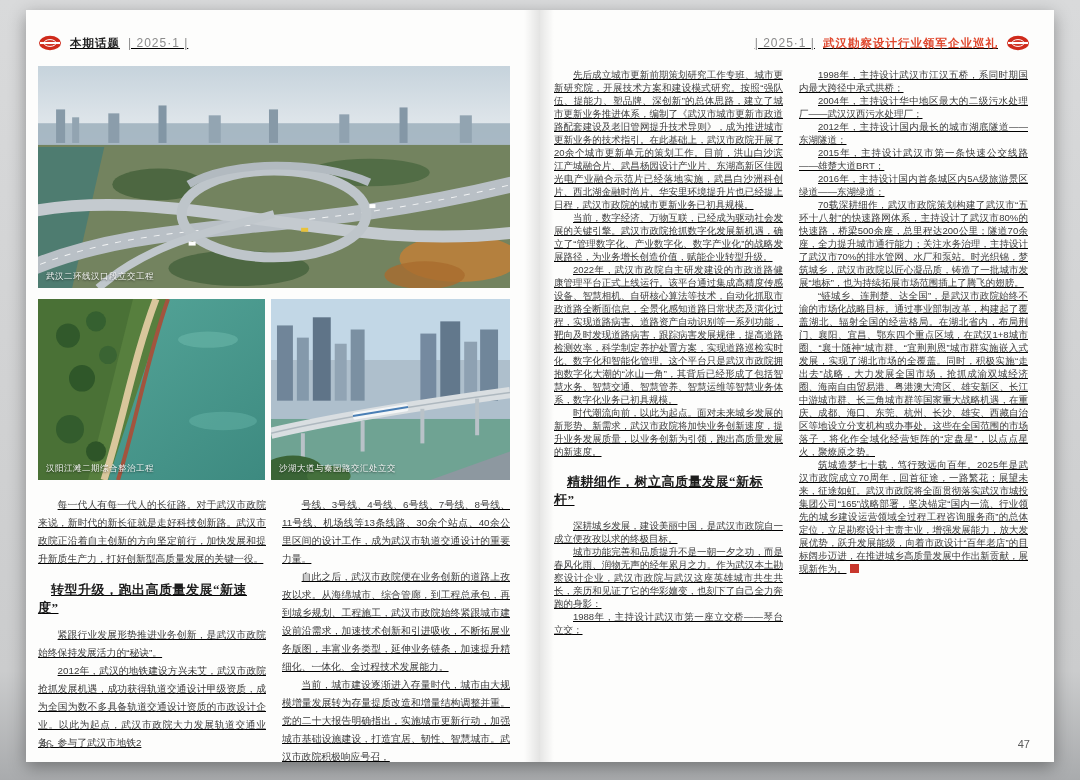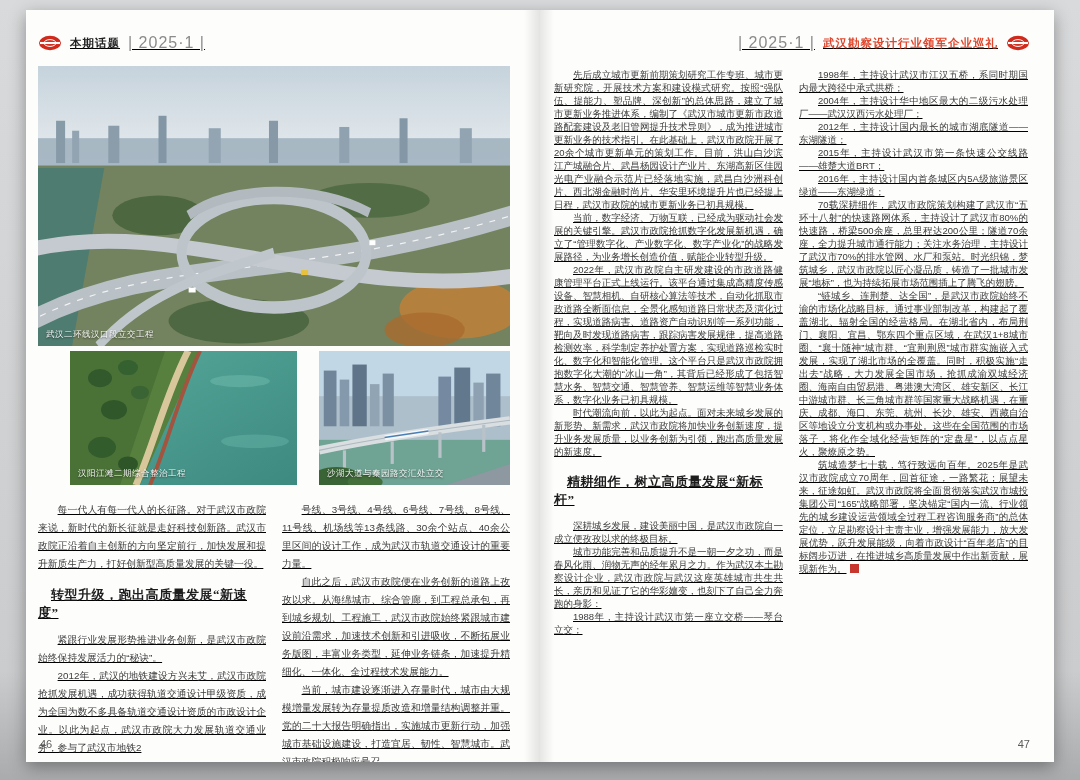--- a/index.html
+++ b/index.html
@@ -9,29 +9,29 @@
     box-shadow:0 5px 16px rgba(0,0,0,.35);text-decoration:underline;}
   .page{position:relative;width:514px;height:752px;background:#fdfdfc;overflow:hidden;}
   .page-left::after{content:"";position:absolute;top:0;right:0;width:16px;height:100%;
     background:linear-gradient(to right,rgba(0,0,0,0),rgba(0,0,0,.10));pointer-events:none;}
   .page-right::before{content:"";position:absolute;top:0;left:0;width:14px;height:100%;
     background:linear-gradient(to left,rgba(0,0,0,0),rgba(0,0,0,.09));pointer-events:none;}
   
   .phead{display:flex;align-items:center;gap:8px;height:22px;margin:22px 30px 12px 12px;}
   .phead .logo{width:24px;height:16px;flex:0 0 auto;}
   .ph-title{font-size:11.5px;font-weight:bold;color:#222;letter-spacing:1px;}
-  .ph-issue{font-size:16px;color:#8b8b8b;letter-spacing:1px;}
+  .ph-issue{font-size:12px;color:#8b8b8b;letter-spacing:1px;}
   .phead-right{justify-content:flex-end;margin:22px 24px 12px 12px;}
   .ph-title-red{font-size:11.5px;font-weight:bold;color:#e0482e;letter-spacing:1px;}
   
   .pl-content{margin:0 30px 0 12px;}
   figure{margin:0;position:relative;overflow:hidden;}
   figure svg{display:block;width:100%;height:100%;}
-  .photo-main{height:280px;margin-bottom:5px;}
-  .photo-row{display:flex;gap:22px;height:134px;margin-bottom:16px;margin-left:32px;}
+  .photo-main{height:222px;margin-bottom:11px;}
+  .photo-row{display:flex;gap:6px;height:181px;margin-bottom:16px;}
   .photo-sm-l{flex:0 0 227px;}
   .photo-sm-r{flex:1;}
   .cap{position:absolute;left:8px;bottom:5px;font-size:8.5px;color:rgba(255,255,255,.95);
     text-shadow:0 1px 2px rgba(0,0,0,.6);letter-spacing:.5px;}
   
   .cols{display:flex;gap:16px;}
   .col{flex:1;min-width:0;}
   .para{margin:0;text-indent:2em;text-align:justify;font-size:9.8px;line-height:18px;color:#3c3c3c;}
   .pr-content{margin:14px 26px 0 14px;}
   .pr-content .para{font-size:9.5px;line-height:13px;}

